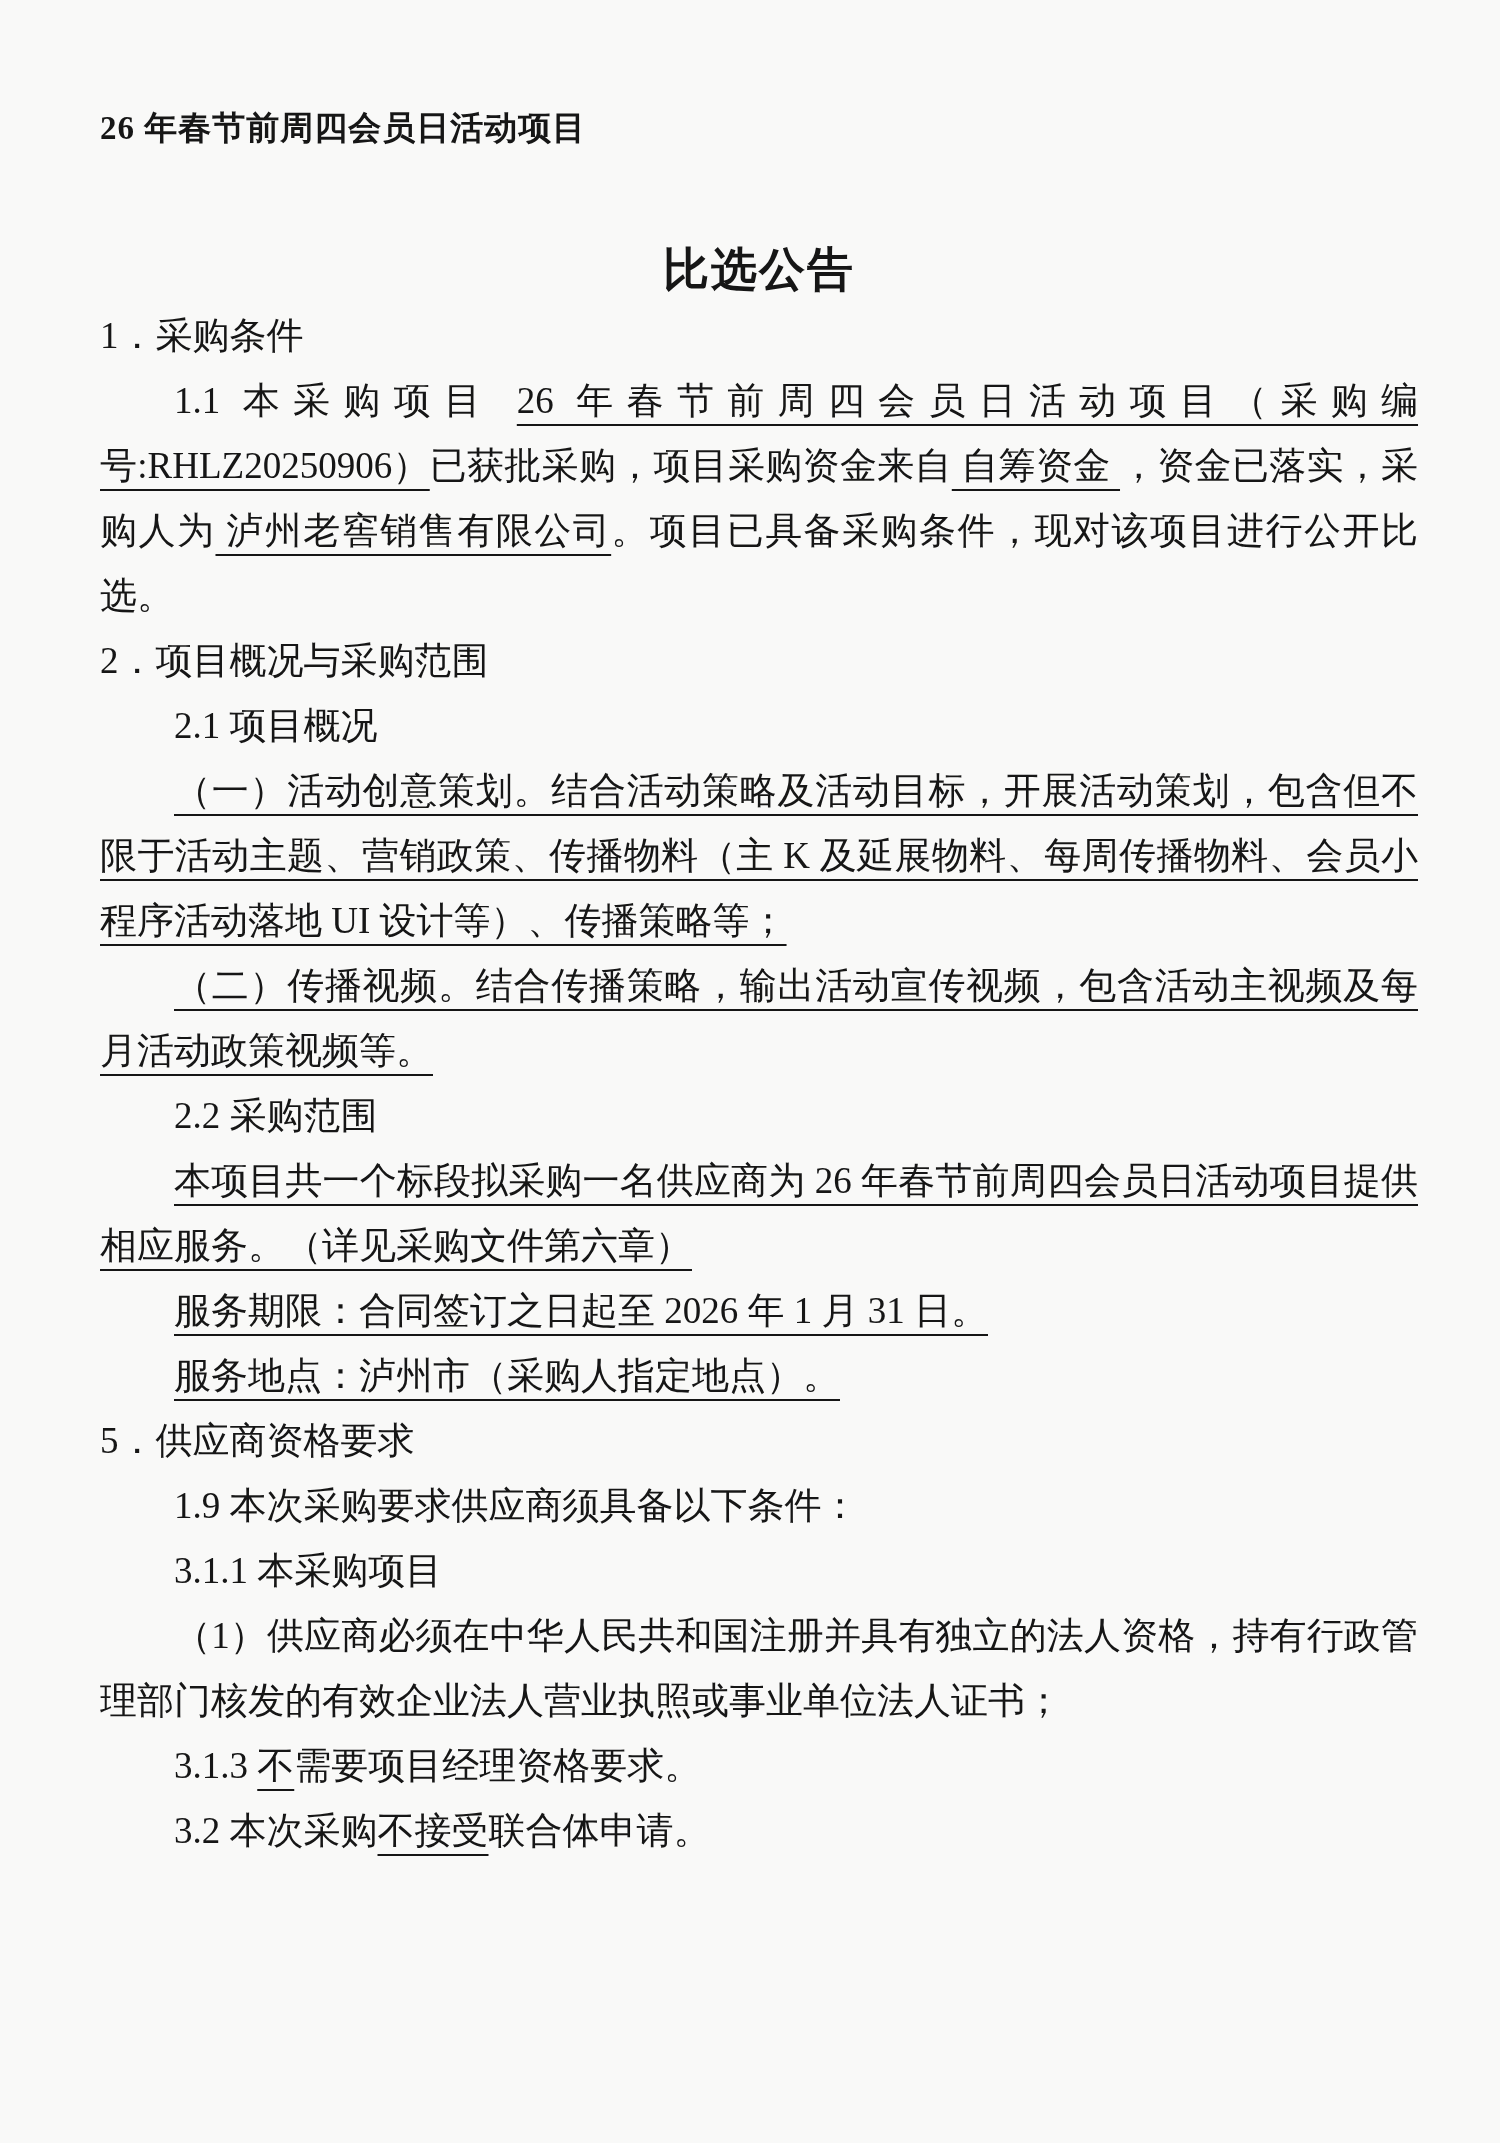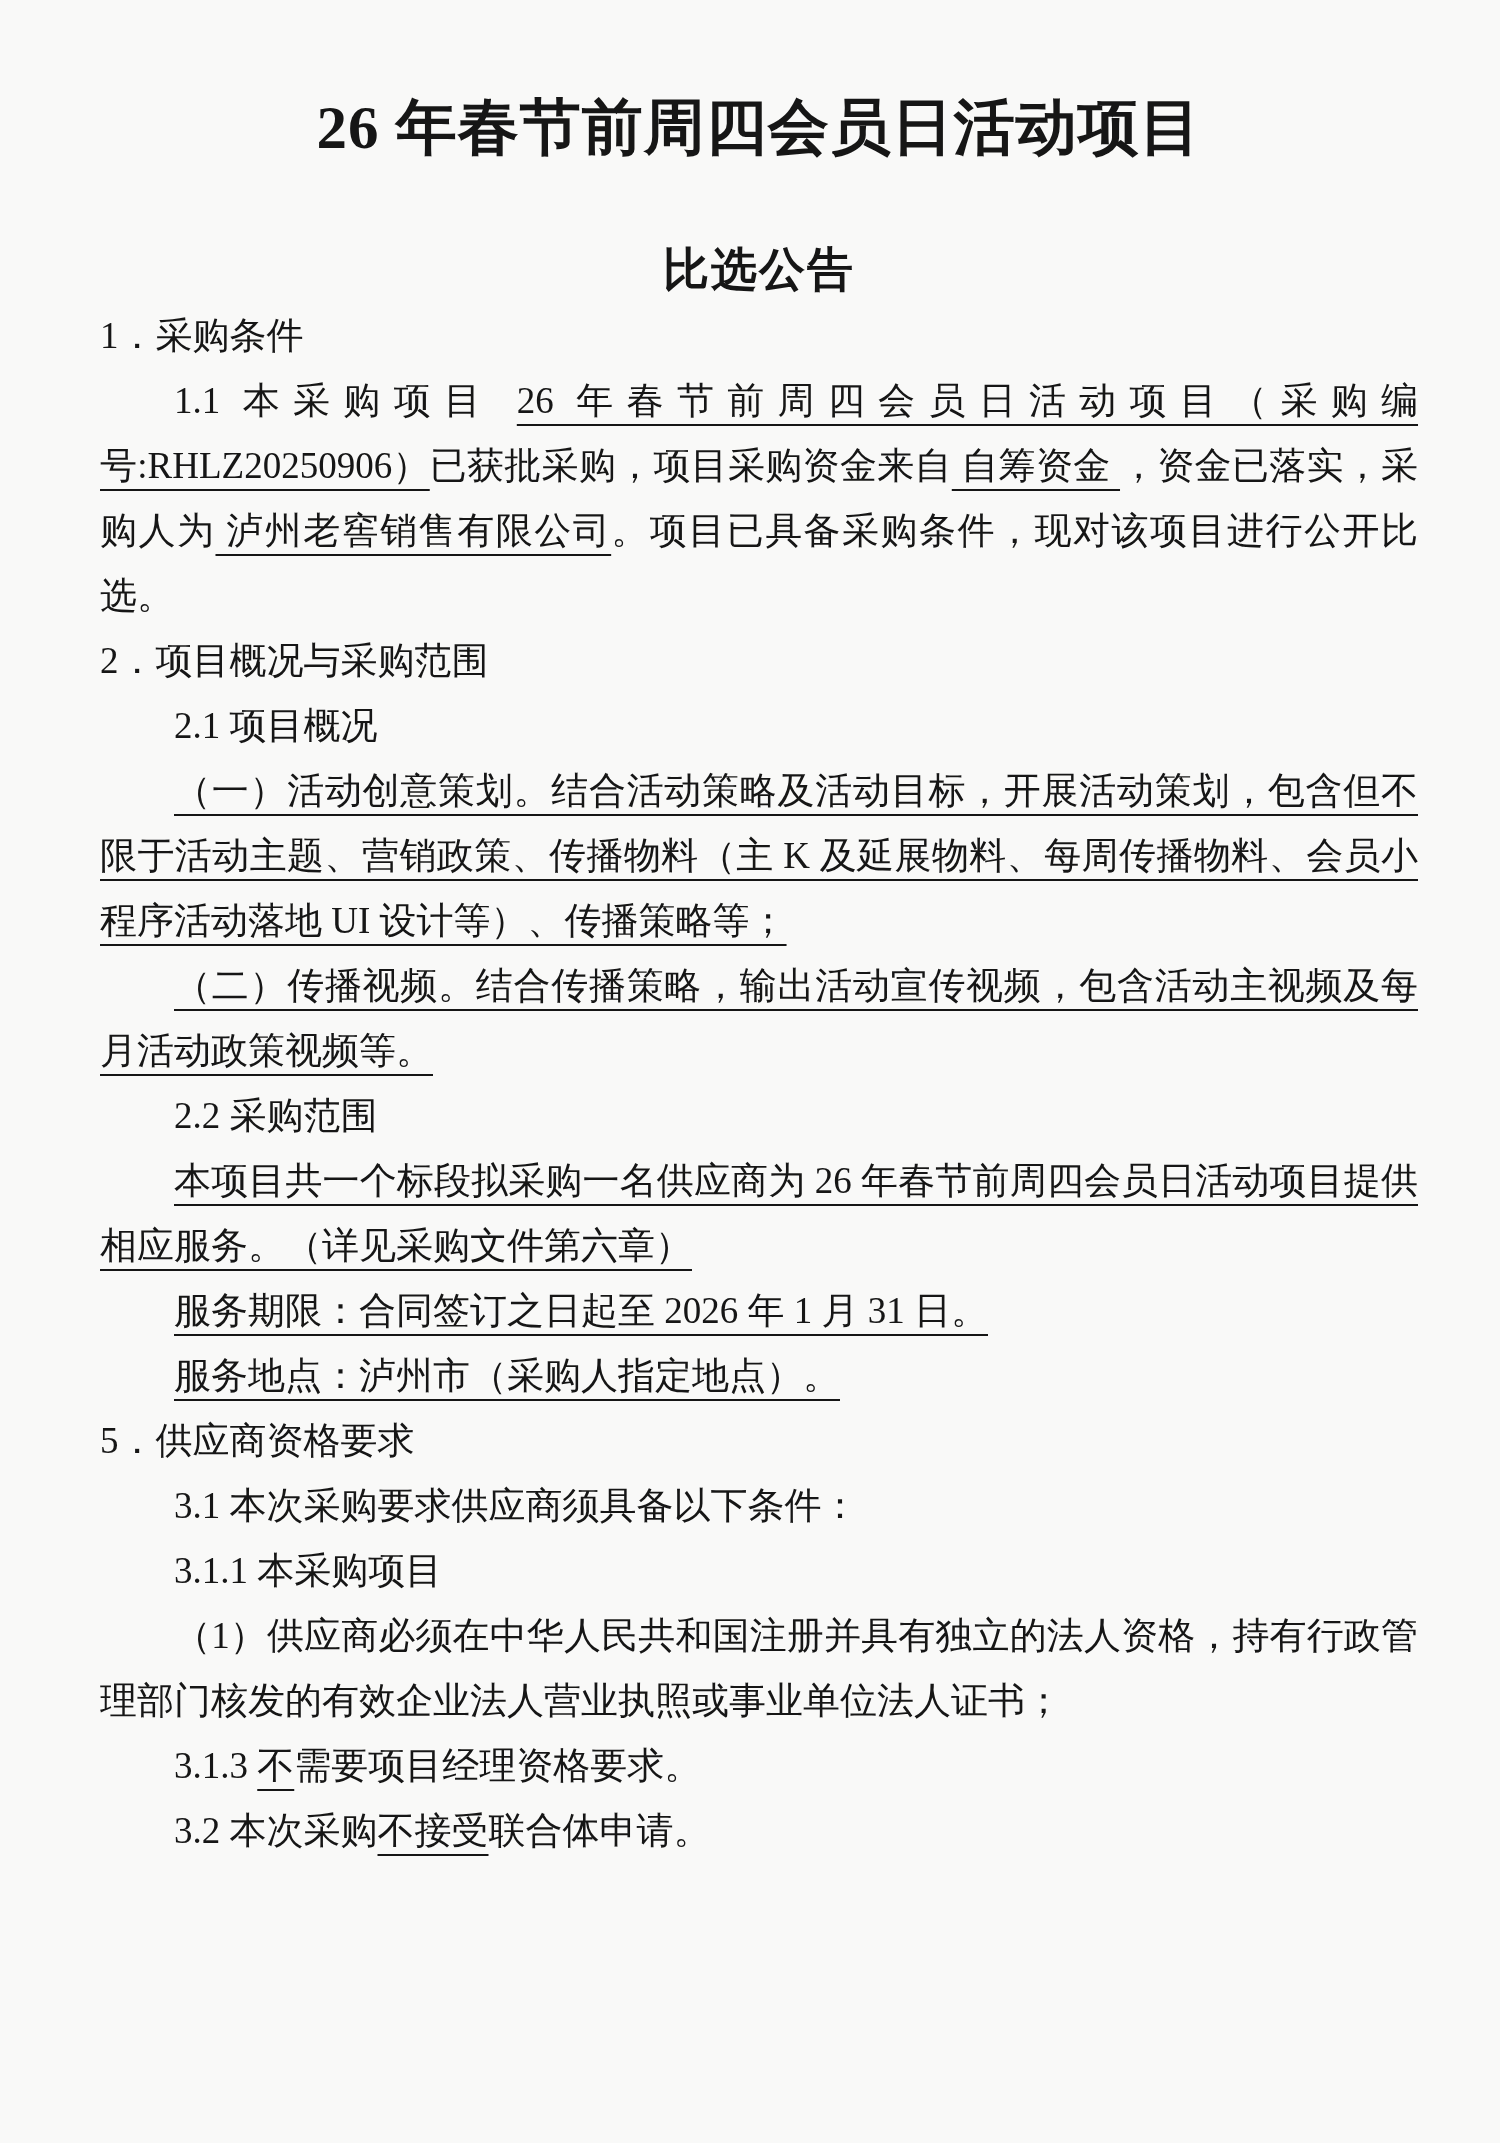--- a/index.html
+++ b/index.html
@@ -9,23 +9,23 @@
     font-family: "Liberation Serif", "DejaVu Serif", serif;
     color: #161616;
   }
   .page {
     width: 1500px;
     min-height: 2143px;
     background: #f9f9f8;
     padding: 95px 82px 80px 100px;
   }
   .title {
-    font-size: 61px;
+    font-size: 33px;
     font-weight: bold;
-    text-align: center;
+    text-align: left;
     line-height: 66px;
     margin-bottom: 76px;
     letter-spacing: 1px;
   }
   .subtitle {
     font-size: 46px;
     font-weight: bold;
     text-align: center;
     line-height: 66px;
     letter-spacing: 2px;
@@ -73,21 +73,21 @@
   <p class="ind">2.2 采购范围</p>
 
   <p class="ind"><span class="u">本项目共一个标段拟采购一名供应商为 26 年春节前周四会员日活动项目提供相应服务。（详见采购文件第六章） </span></p>
 
   <p class="ind"><span class="u">服务期限：合同签订之日起至 2026 年 1 月 31 日。 </span></p>
 
   <p class="ind"><span class="u">服务地点：泸州市（采购人指定地点）。 </span></p>
 
   <div class="h">5．供应商资格要求</div>
 
-  <p class="ind">3.1 本次采购要求供应商须具备以下条件：</p>
+  <p class="ind">1.9 本次采购要求供应商须具备以下条件：</p>
 
   <p class="ind">3.1.1 本采购项目</p>
 
   <p class="ind">（1）供应商必须在中华人民共和国注册并具有独立的法人资格，持有行政管理部门核发的有效企业法人营业执照或事业单位法人证书；</p>
 
 
   <p class="ind"><span>3.1.3 </span><span class="u">不</span><span>需要项目经理资格要求。</span></p>
 
   <p class="ind"><span>3.2 本次采购</span><span class="u">不接受</span><span>联合体申请。</span></p>
 

